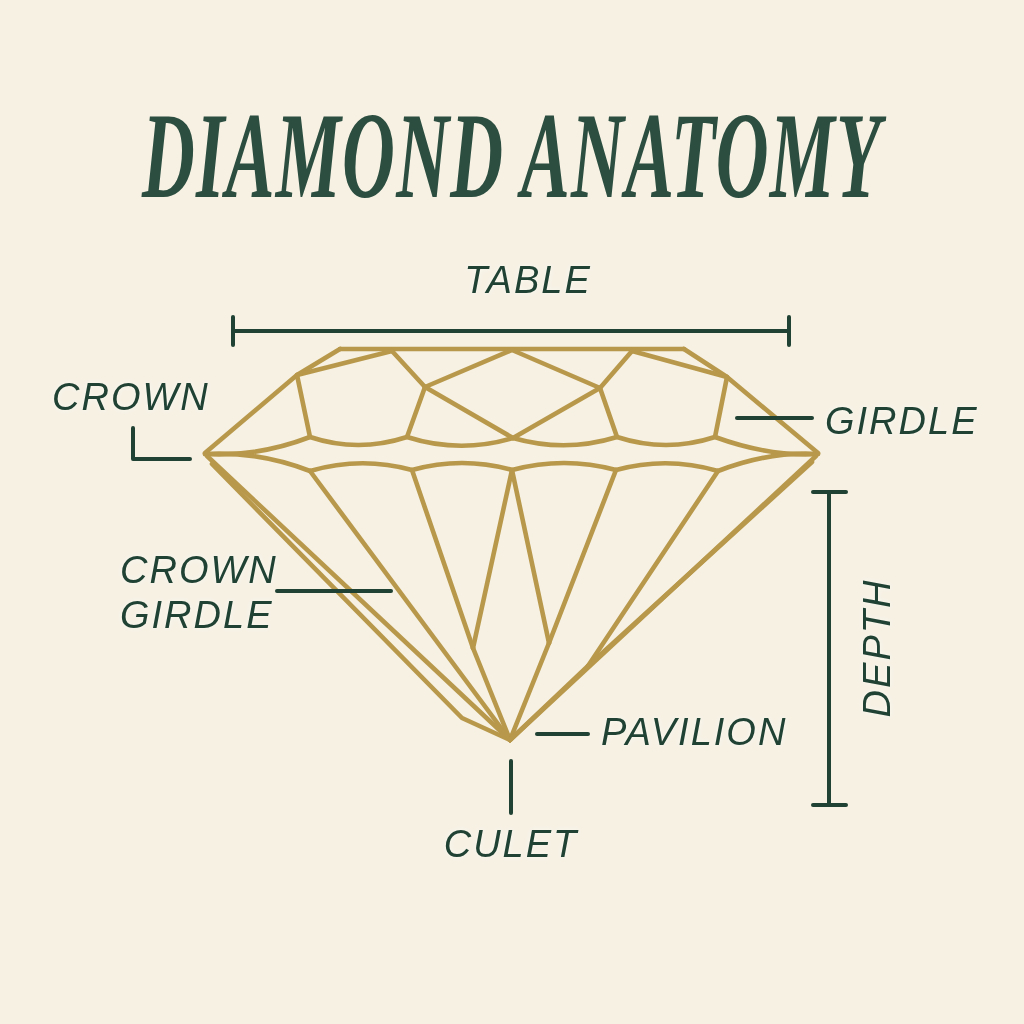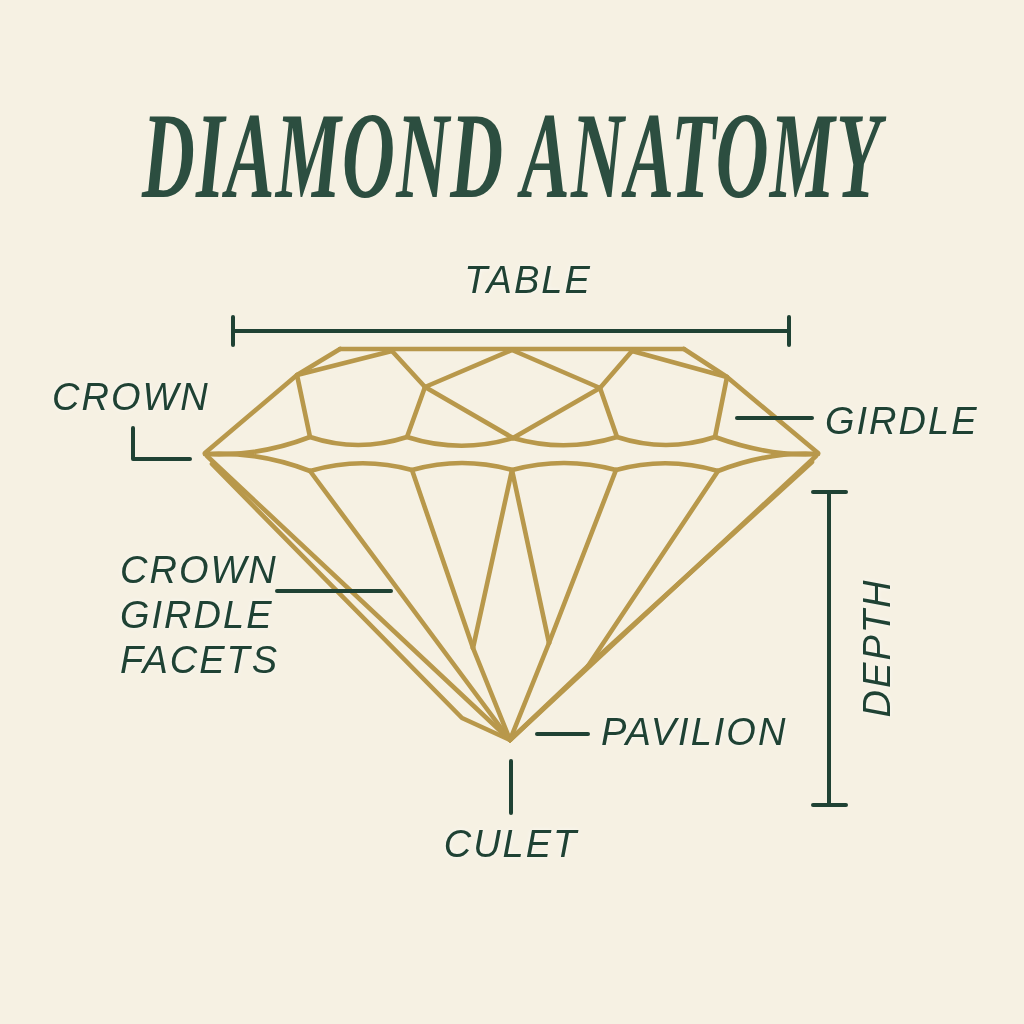--- a/index.html
+++ b/index.html
@@ -111,19 +111,18 @@
       <path class="greenline" d="M511 761 L511 813"></path>
     </g>
   </svg>
 
   <div class="lbl lbl-table">TABLE</div>
   <div class="lbl lbl-crown">CROWN</div>
   <div class="lbl lbl-girdle">GIRDLE</div>
   <div class="lbl lbl-lgf">
     <div>CROWN</div>
     <div>GIRDLE</div>
-    <div>FACETS</div>
   </div>
   <div class="lbl lbl-depth">DEPTH</div>
   <div class="lbl lbl-culet">CULET</div>
   <div class="lbl lbl-pavilion">PAVILION</div>
 
 </div>
 
 </body></html>

